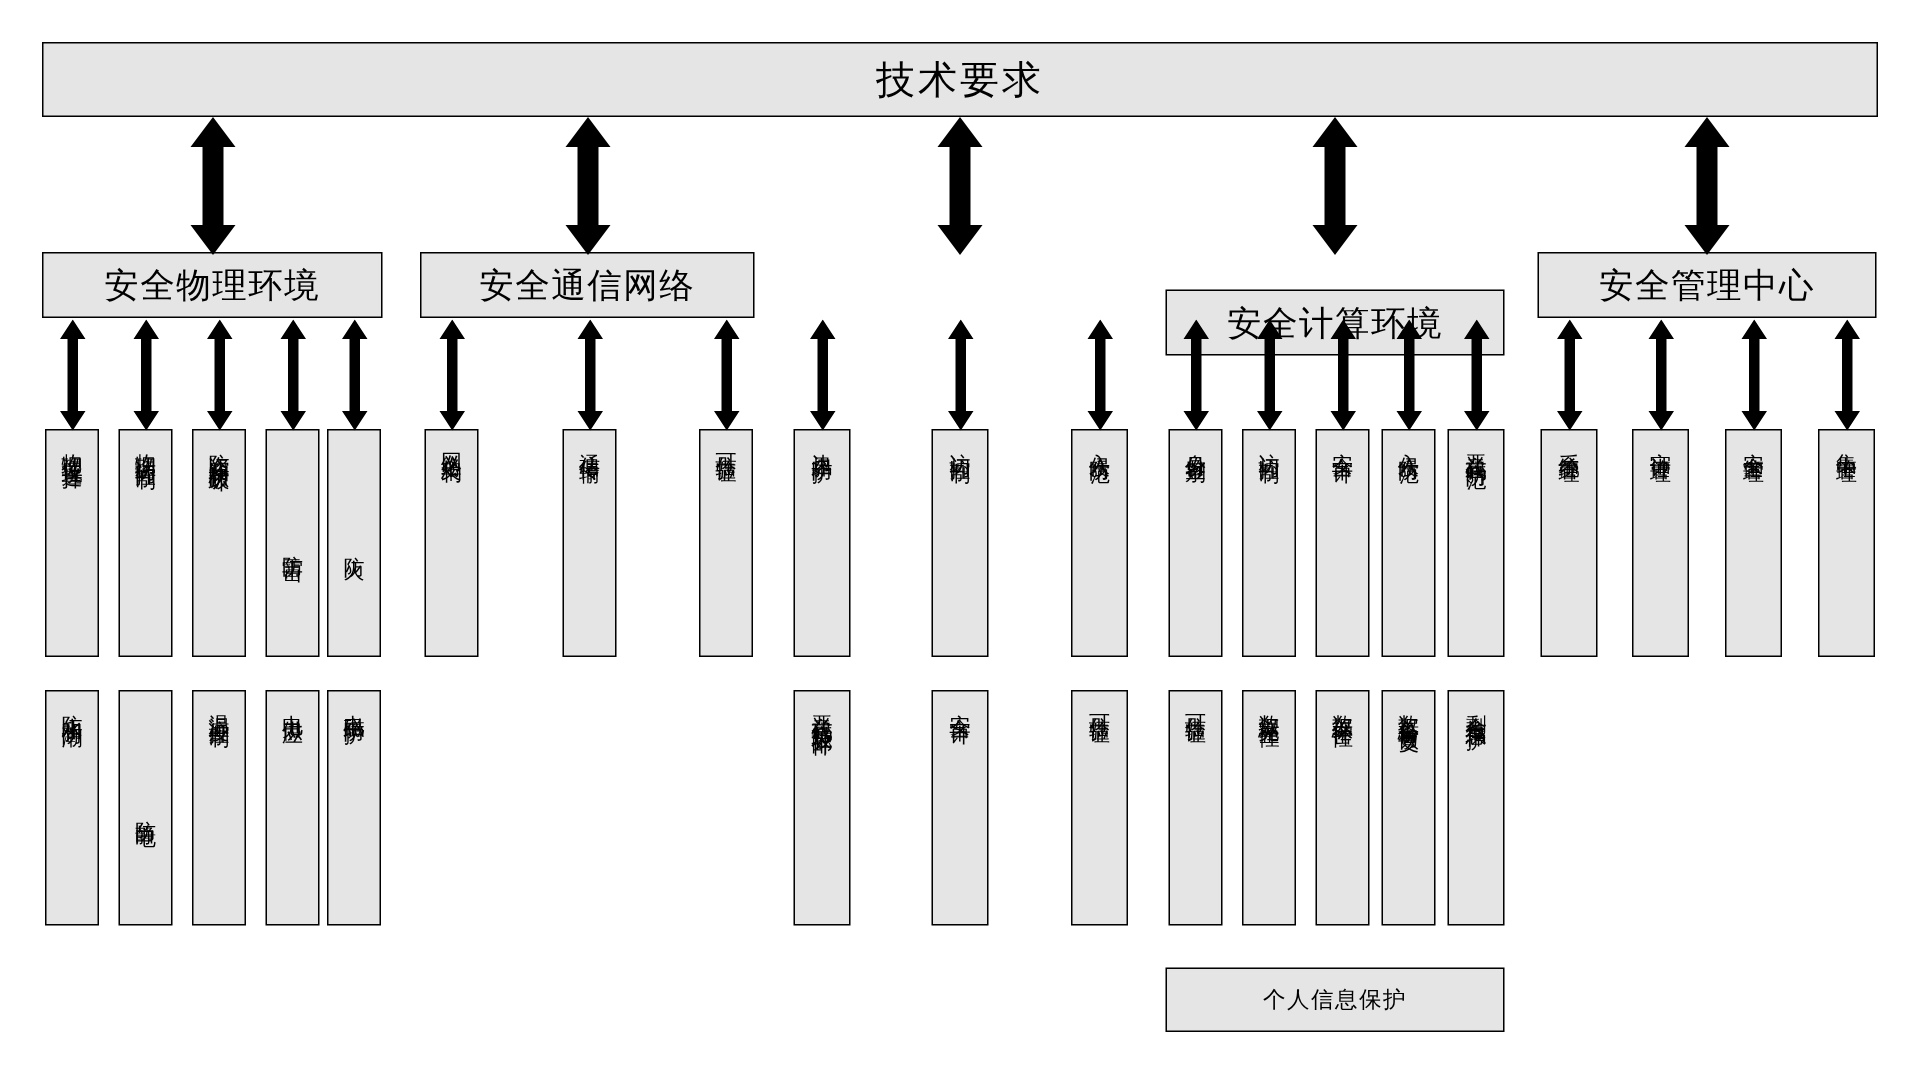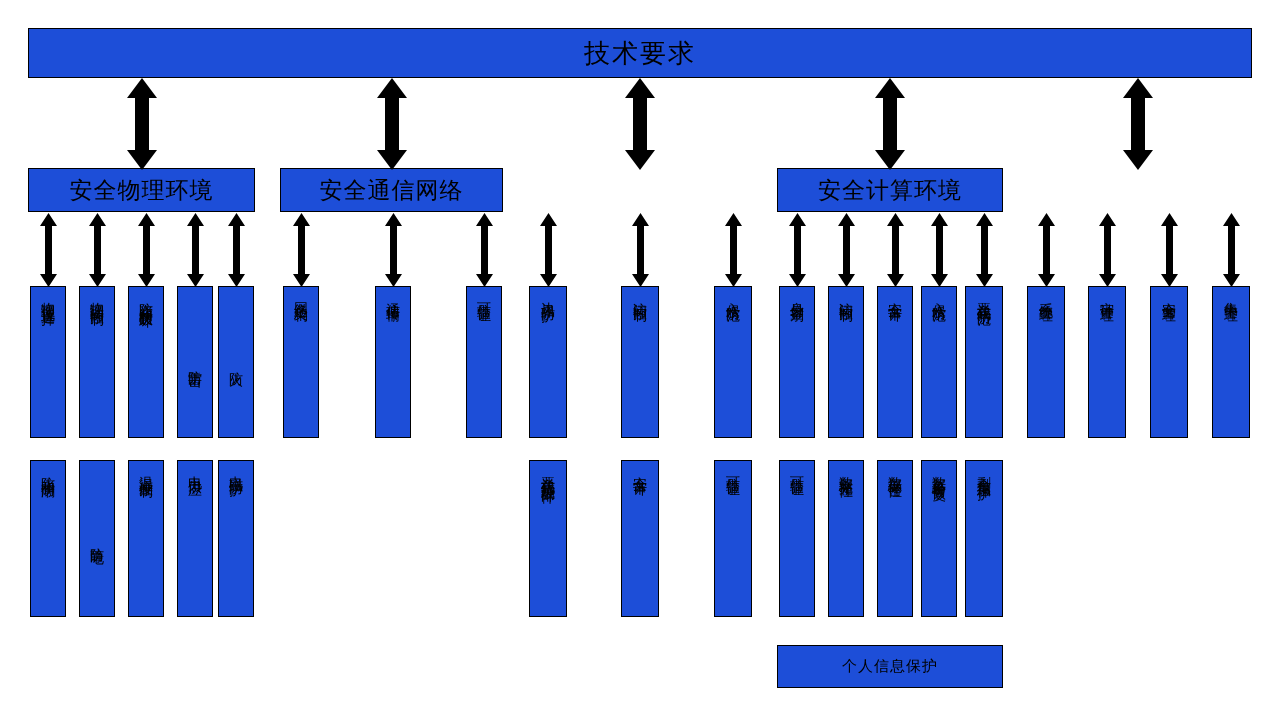--- a/index.html
+++ b/index.html
@@ -9,21 +9,21 @@
     font-family:"Liberation Sans","DejaVu Sans",sans-serif;
     color:#000;
     overflow:hidden;
   }
   #stage{position:relative;width:1280px;height:720px;}
 
   .box{
     position:absolute;
     box-sizing:border-box;
     border:1px solid #000;
-    background:#1d4ed8;
+    background:#e5e5e5;
     display:flex;
     align-items:center;
     justify-content:center;
     text-align:center;
   }
 
   
   .root{
     left:28px;top:28px;width:1224px;height:50px;
     border:1.5px solid #000;
@@ -78,22 +78,25 @@
   <div class="box root">
     <span>技术要求</span>
   </div>
 
   <div class="box group-head" id="gh0" style="left: 28px; width: 227px;">
     <span>安全物理环境</span>
   </div>
   <div class="box group-head" id="gh1" style="left: 280px; width: 223px;">
     <span>安全通信网络</span>
   </div>
-  <div class="box group-head" id="gh3" style="left: 777px; width: 226px;">
+  <div class="box group-head" id="gh3" style="left: 777px; width: 226px; margin-top: 25px;">
     <span>安全计算环境</span>
+  </div>
+  <div class="box group-head" id="gh4" style="left: 1025px; width: 226px;">
+    <span>安全管理中心</span>
   </div>
 
   <div class="box pi-box">
     <span>个人信息保护</span>
   </div>
 
 <div class="box item" style="left: 30px; top: 286px; width: 36px; height: 152px;">
       <span class="vtext">物理位置选择</span>
     </div>
     <div class="box item" style="left: 79px; top: 286px; width: 36px; height: 152px;">

